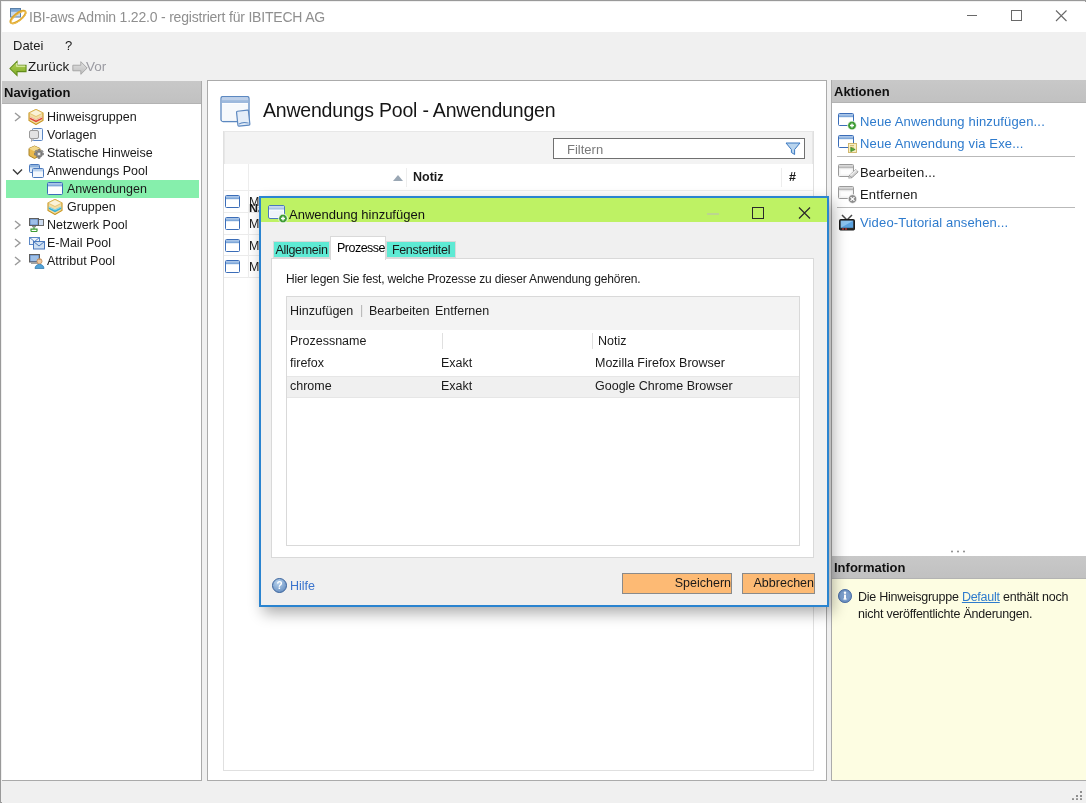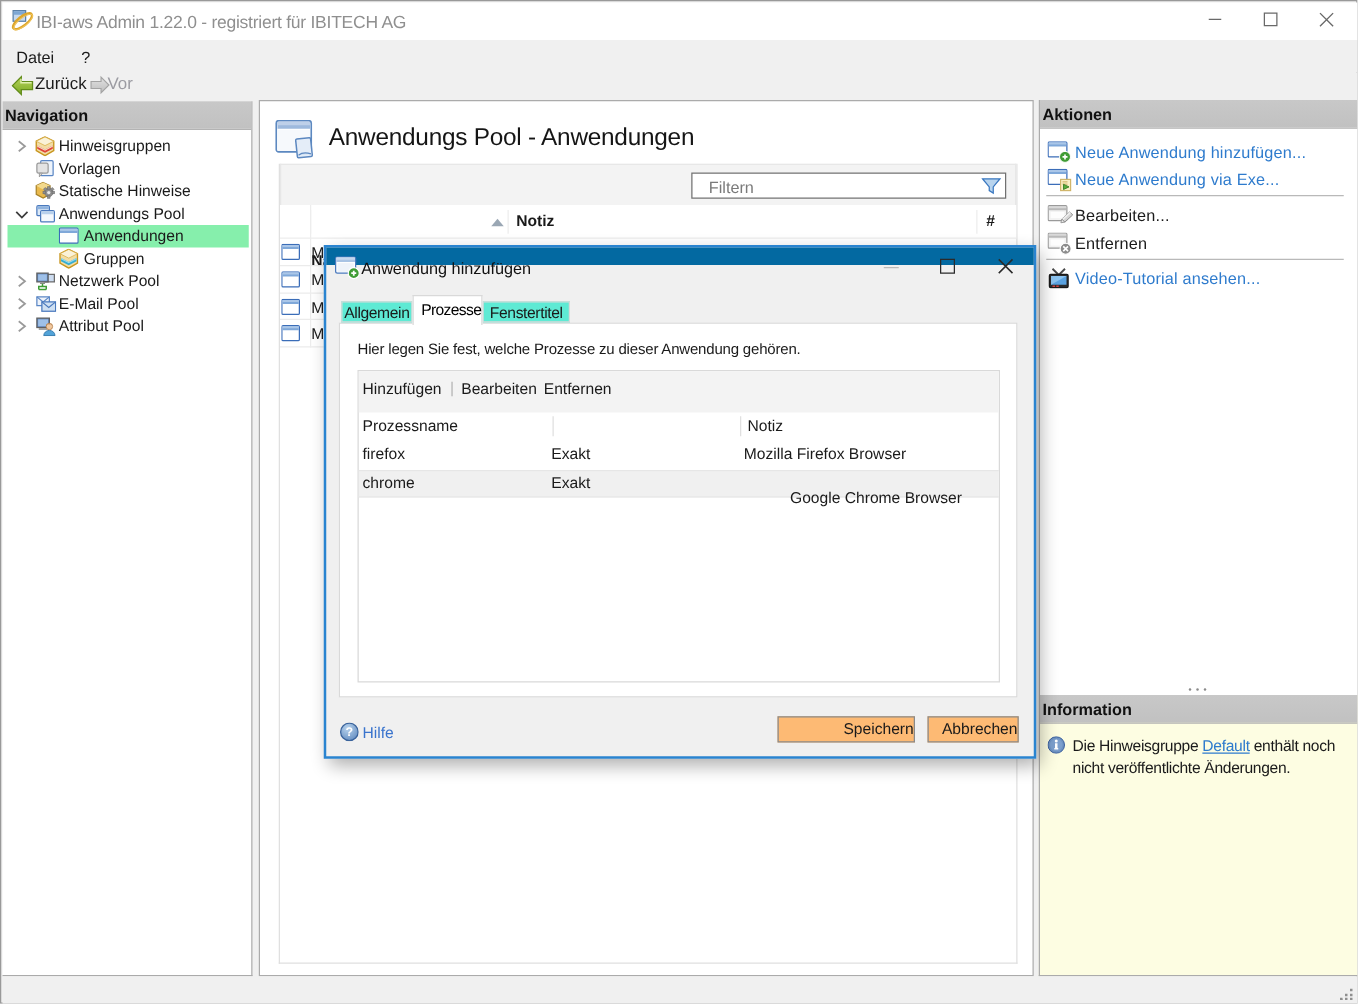--- a/index.html
+++ b/index.html
@@ -24,21 +24,21 @@
 .agray { position:absolute; font-size:13px; letter-spacing:0.15px; color:#1a1a1a; }
 .sep { position:absolute; left:5px; width:238px; height:1px; background:#b9b9b9; }
 #bigtitle { position:absolute; left:55px; top:18px; font-size:19.5px; letter-spacing:-0.2px; color:#151515; }
 #tablebox { position:absolute; left:15px; top:50px; width:591px; height:640px; border:1px solid #e0e0e0; border-top:none; }
 #filterbar { position:absolute; left:0; top:0; width:589px; height:33px; background:#f3f3f3; border:1px solid #e7e7e7; border-bottom:none;}
 #filterinput { position:absolute; left:328px; top:6px; width:252px; height:21px; background:#fff; border:1px solid #707070; }
 #thead { position:absolute; left:0; top:33px; width:589px; height:27px; background:#fff; border-bottom:1px solid #ededed; font-size:12.5px; font-weight:bold; color:#1a1a1a; }
 .mrow { position:absolute; left:0; width:589px; height:21.8px; border-bottom:1px solid #ebebeb; font-size:12.5px; color:#1a1a1a; }
 #statusbar { position:absolute; left:1px; top:780px; width:1084px; height:22px; background:#f0f0f0; }
 #dlg { position:absolute; left:258px; top:195px; width:570px; height:411px; background:#f0f0f0; border:2px solid #2a84d0; box-shadow:4px 6px 14px rgba(0,0,0,0.33); }
-#dlgtitle { position:absolute; left:0; top:0; width:566px; height:14px; background:#0369a1;text-align:right; }
+#dlgtitle { position:absolute; left:0; top:0; width:566px; height:24px; background:#bef264;text-align:right; }
 #dlgtitle .ttl { position:absolute; left:28px; top:9px; font-size:13px; color:#111; }
 .tab { position:absolute; top:43px; height:17px; background:#5eead4; border:1px solid #d9d9d9; font-size:12.5px; letter-spacing:-0.3px; color:#1a1a1a; text-align:center; z-index:1;}
 #tabactive { position:absolute; left:69px; top:38px; width:56px; height:24px; background:#fff; border:1px solid #d9d9d9; border-bottom:none; font-size:12.5px; letter-spacing:-0.5px; z-index:3; text-align:center; }
 #tabcontent { position:absolute; left:10px; top:60px; width:543px; height:300px; border:1px solid #d9d9d9; background:#fff; }
 #listbox { position:absolute; left:14px; top:37px; width:514px; height:250px; background:#fff; border:1px solid #d9d9d9; }
 #ltoolbar { position:absolute; left:0; top:0; width:512px; height:33px; background:#f3f3f3; font-size:12.5px; color:#1a1a1a; }
 #lhead { position:absolute; left:0; top:33px; width:512px; height:23px; font-size:12.5px; color:#1a1a1a; }
 .lrow { position:absolute; left:0; width:512px; height:22px; font-size:12.5px; color:#1a1a1a; }
 .btn { position:absolute; top:375px; height:21px; background:#fdba74; border:1px solid #8a8a8a; font-size:12.5px; color:#1a1a1a; text-align:right; line-height:19px; }
 </style>
@@ -392,21 +392,21 @@
 <div class="abs" style="left:305px; top:3px; width:1px; height:16px; background:#e0e0e0;"></div>
 </div>
 <div class="lrow" style="top:57px;">
 <span class="abs" style="left:3px; top:2px;">firefox</span>
             <span class="abs" style="left:154px; top:2px;">Exakt</span>
             <span class="abs" style="left:308px; top:2px;">Mozilla Firefox Browser</span>
 </div>
 <div class="lrow" style="top:79px; background:#f0f0f0; border-top:1px solid #e6e6e6; border-bottom:1px solid #e6e6e6;">
 <span class="abs" style="left:3px; top:2px;">chrome</span>
             <span class="abs" style="left:154px; top:2px;">Exakt</span>
-            <span class="abs" style="left:308px; top:14px;margin-left:37px;">Google Chrome Browser</span>
+            <span class="abs" style="left:308px; top:2px;">Google Chrome Browser</span>
 </div>
 </div>
 </div>
 <svg class="abs" style="left:11px; top:380px;" width="15" height="15" viewBox="0 0 15 15">
 <defs>
           <radialGradient id="hg" cx="0.4" cy="0.3" r="0.9">
             <stop offset="0" stop-color="#b9d4ee"></stop>
             <stop offset="1" stop-color="#5580b8"></stop>
           </radialGradient>
         </defs>

